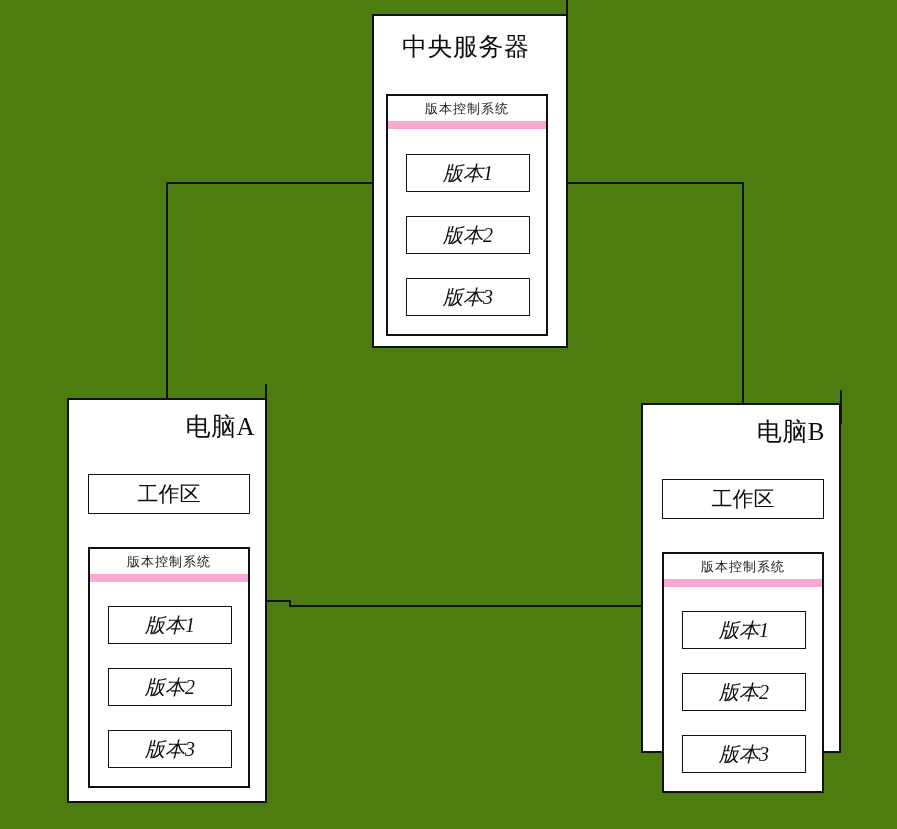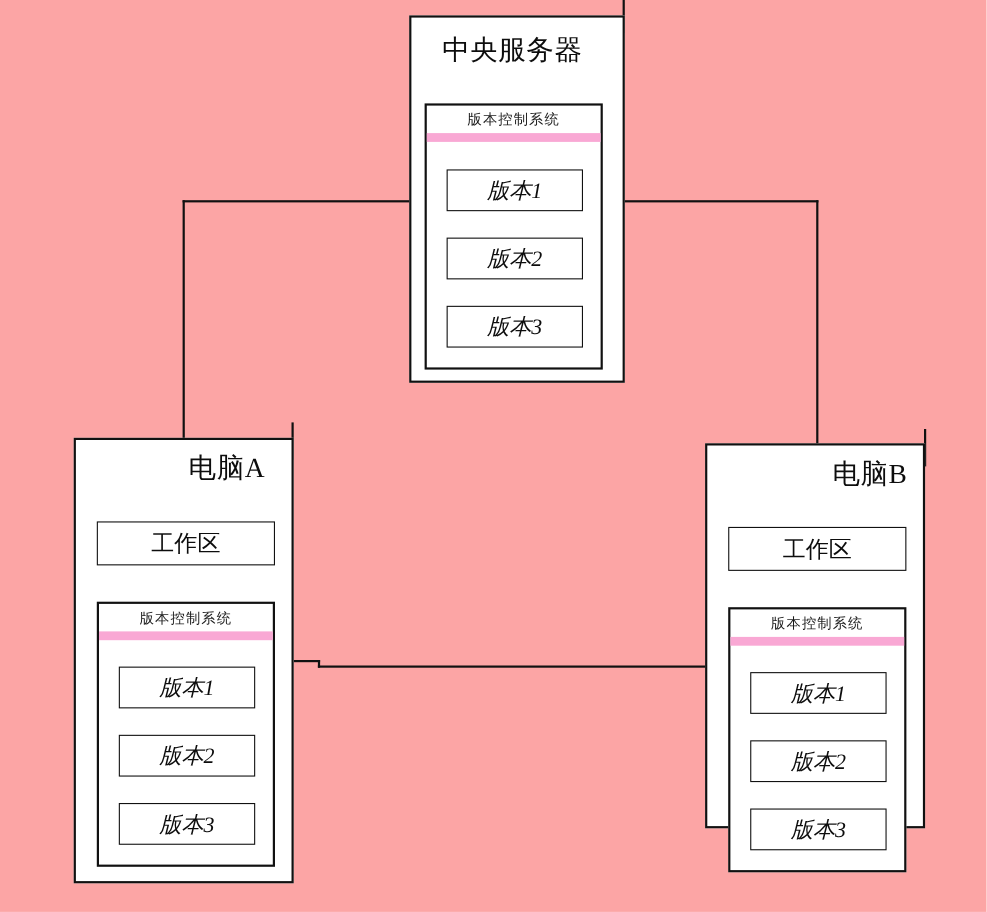--- a/index.html
+++ b/index.html
@@ -8,21 +8,21 @@
     background: #ffffff;
   }
   body {
     font-family: "Liberation Serif", "DejaVu Serif", serif;
     color: #111111;
   }
   #canvas {
     position: relative;
     width: 897px;
     height: 829px;
-    background: #fca5a5;
+    background: #4d7c0f;
     overflow: hidden;
   }
   .node-box {
     position: absolute;
     box-sizing: border-box;
     border: 2px solid #111111;
     background: #ffffff;
   }
   .node-title {
     position: absolute;
@@ -113,21 +113,21 @@
       <div class="version-box" style="left:18px; top:58px; width:124px; height:38px;">版本1</div>
 
       <div class="version-box" style="left:18px; top:120px; width:124px; height:38px;">版本2</div>
 
       <div class="version-box" style="left:18px; top:182px; width:124px; height:38px;">版本3</div>
     </div>
   </div>
 
   <div class="node-box" style="left:67px; top:398px; width:200px; height:405px;">
 
-    <div class="node-title" style="right:24px; top:14px;margin-left:28px;">电脑A</div>
+    <div class="node-title" style="right:10px; top:14px;margin-left:28px;">电脑A</div>
 
     <div class="workspace-box" style="left:19px; top:74px; width:162px; height:40px;">工作区</div>
 
     <div class="vcs-box" style="left:19px; top:147px; width:162px; height:241px;">
 
       <div class="vcs-header" style="height:33px;">版本控制系统</div>
 
       <div class="version-box" style="left:18px; top:57px; width:124px; height:38px;">版本1</div>
 
       <div class="version-box" style="left:18px; top:119px; width:124px; height:38px;">版本2</div>

